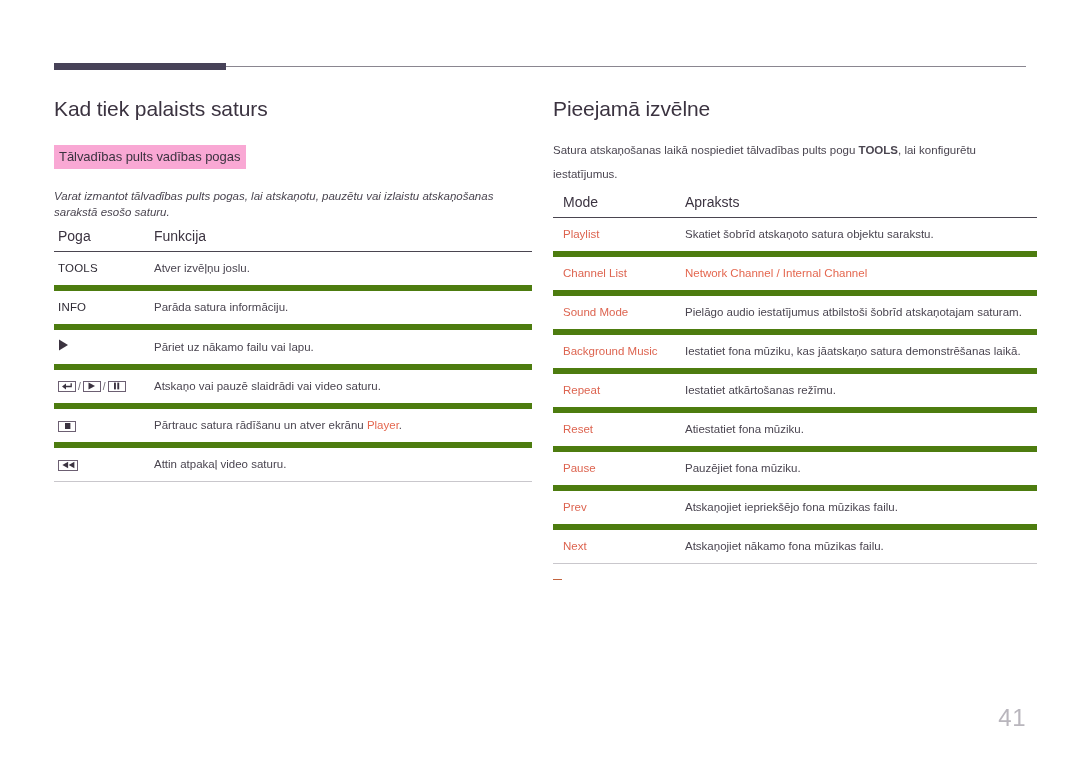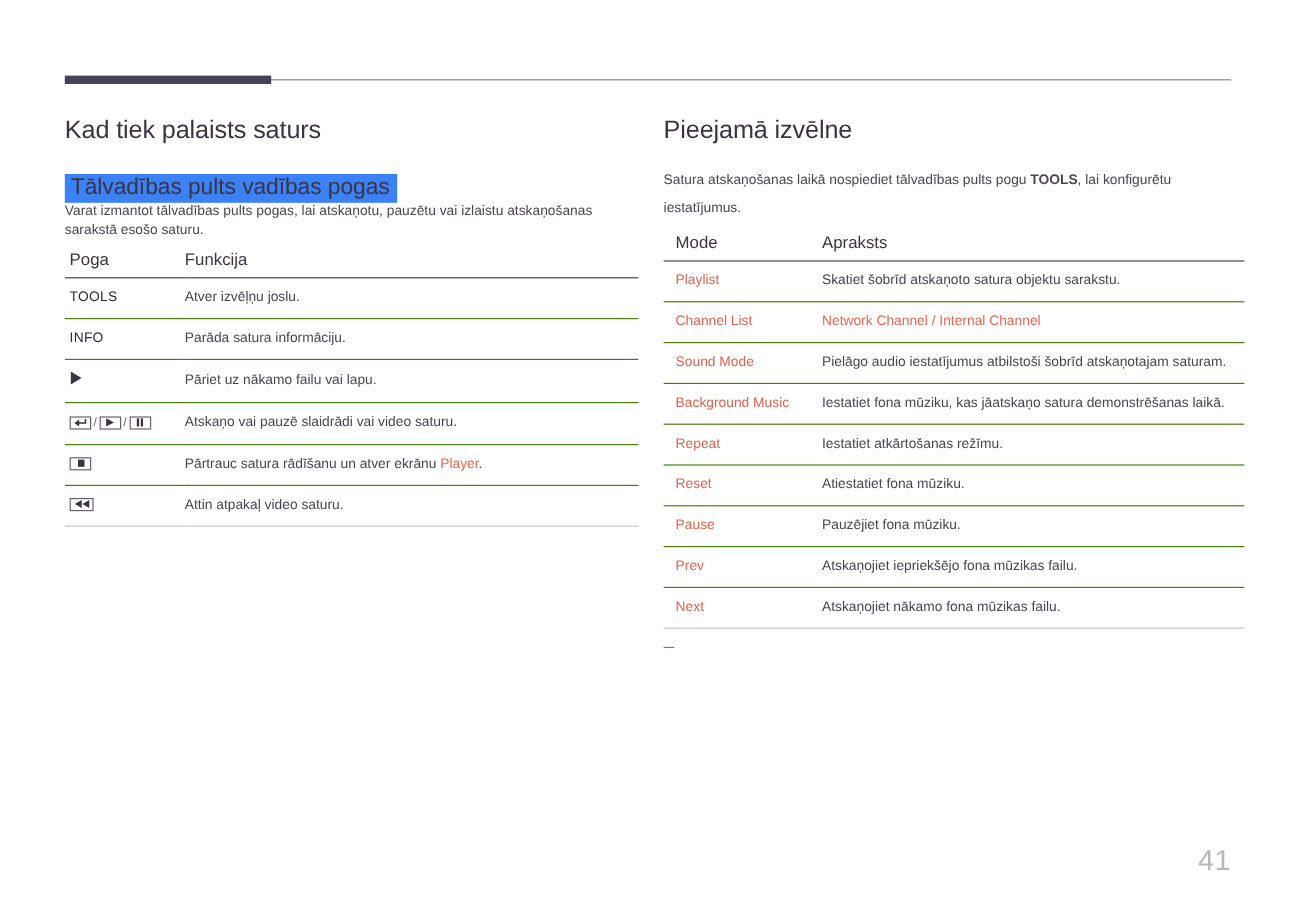--- a/index.html
+++ b/index.html
@@ -57,34 +57,35 @@
     letter-spacing: -0.1px;
     color: #3b3340;
     line-height: 26px;
   }
 
   .subhead-wrap {
     margin-top: 23px;
   }
   .subhead {
     display: inline-block;
-    background: #3b82f6;
+    background: #f9a8d4;
     color: #3b3340;
-    font-size: 19px;
+    font-size: 13px;
     line-height: 19px;
     padding: 2px 6px 3px 5px;
     letter-spacing: -0.05px;
   }
 
   .intro {
-    margin-top: 0;
+    margin-top: 20px;
     font-size: 11.5px;
     line-height: 15.5px;
     color: #4a4550;
     max-width: 478px;
+    font-style: italic;
   }
   .intro-right {
     margin-top: 16px;
     font-size: 11.5px;
     line-height: 24px;
     color: #4a4550;
     max-width: 430px;
   }
 
   
@@ -101,21 +102,21 @@
     color: #3b3340;
     padding: 0 0 7px 0;
     border-bottom: 1.6px solid #4a4550;
     vertical-align: bottom;
   }
   table.doc td {
     font-size: 11.5px;
     line-height: 15px;
     color: #4a4550;
     padding: 9px 0 9px 0;
-    border-bottom: 1px solid #4d7c0f;
+    border-bottom: 6px solid #4d7c0f;
     vertical-align: middle;
     height: 14px;
   }
   table.doc tr:last-child td {
     border-bottom: 1px solid #c9c7cc;
   }
 
   
   .lt-c1 { width: 96px; padding-left: 4px !important; }
   .lt-c2 { width: 378px; }

